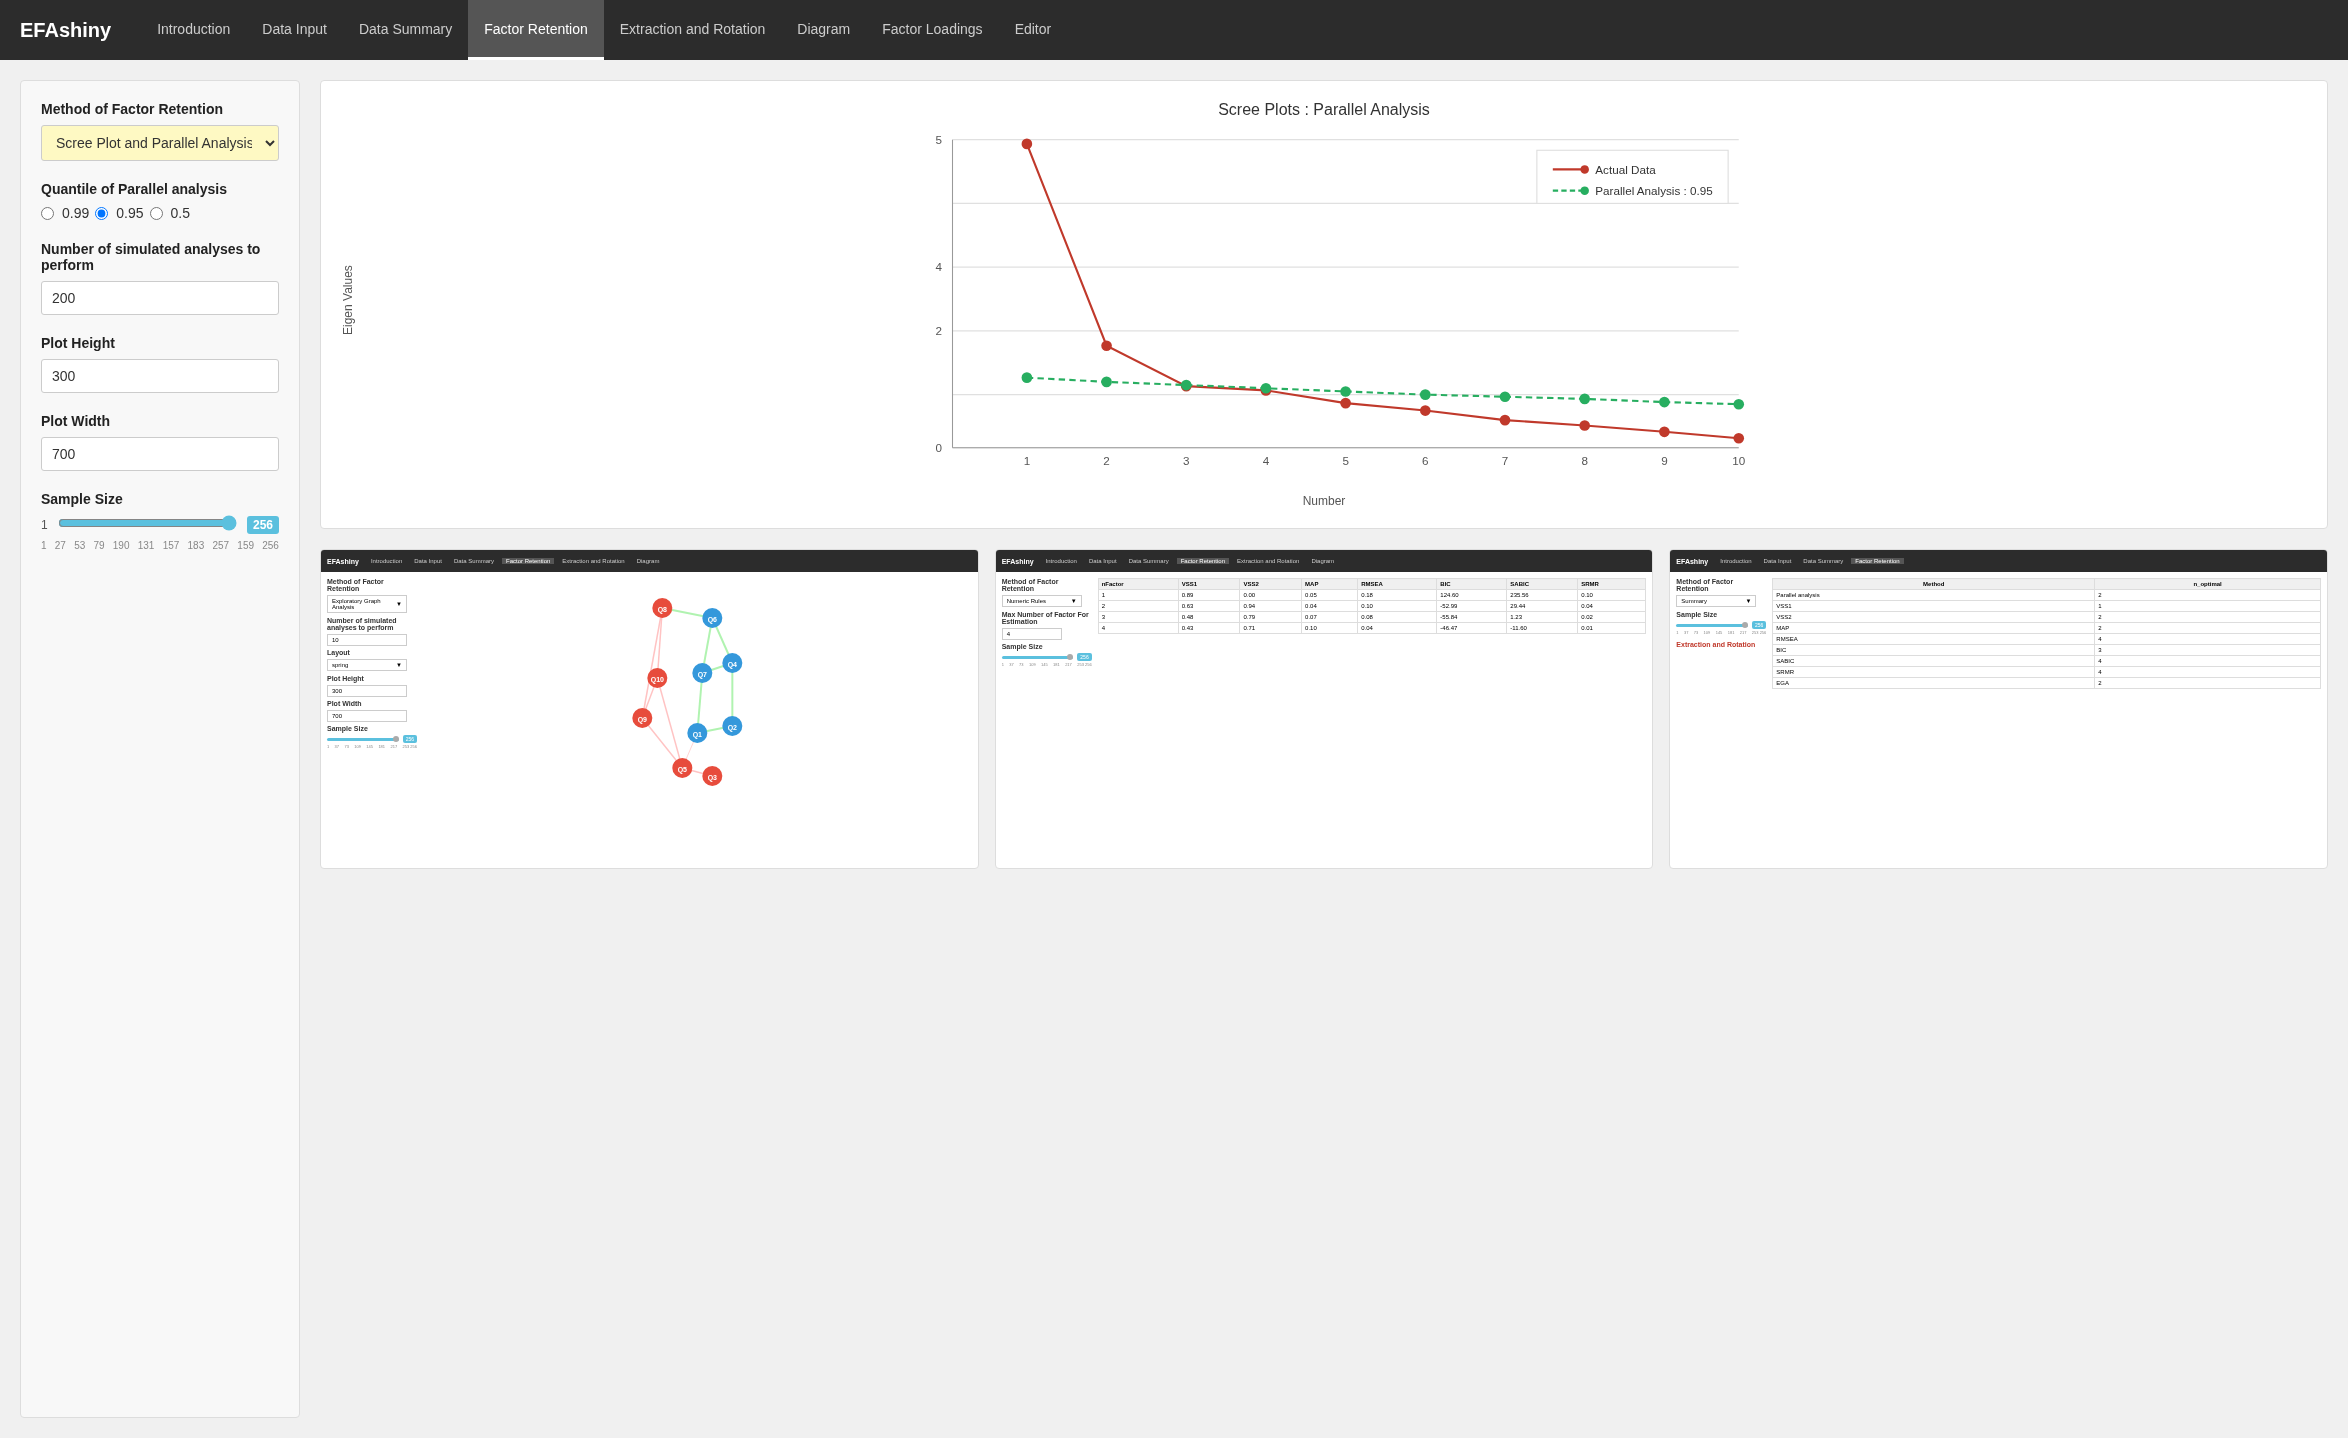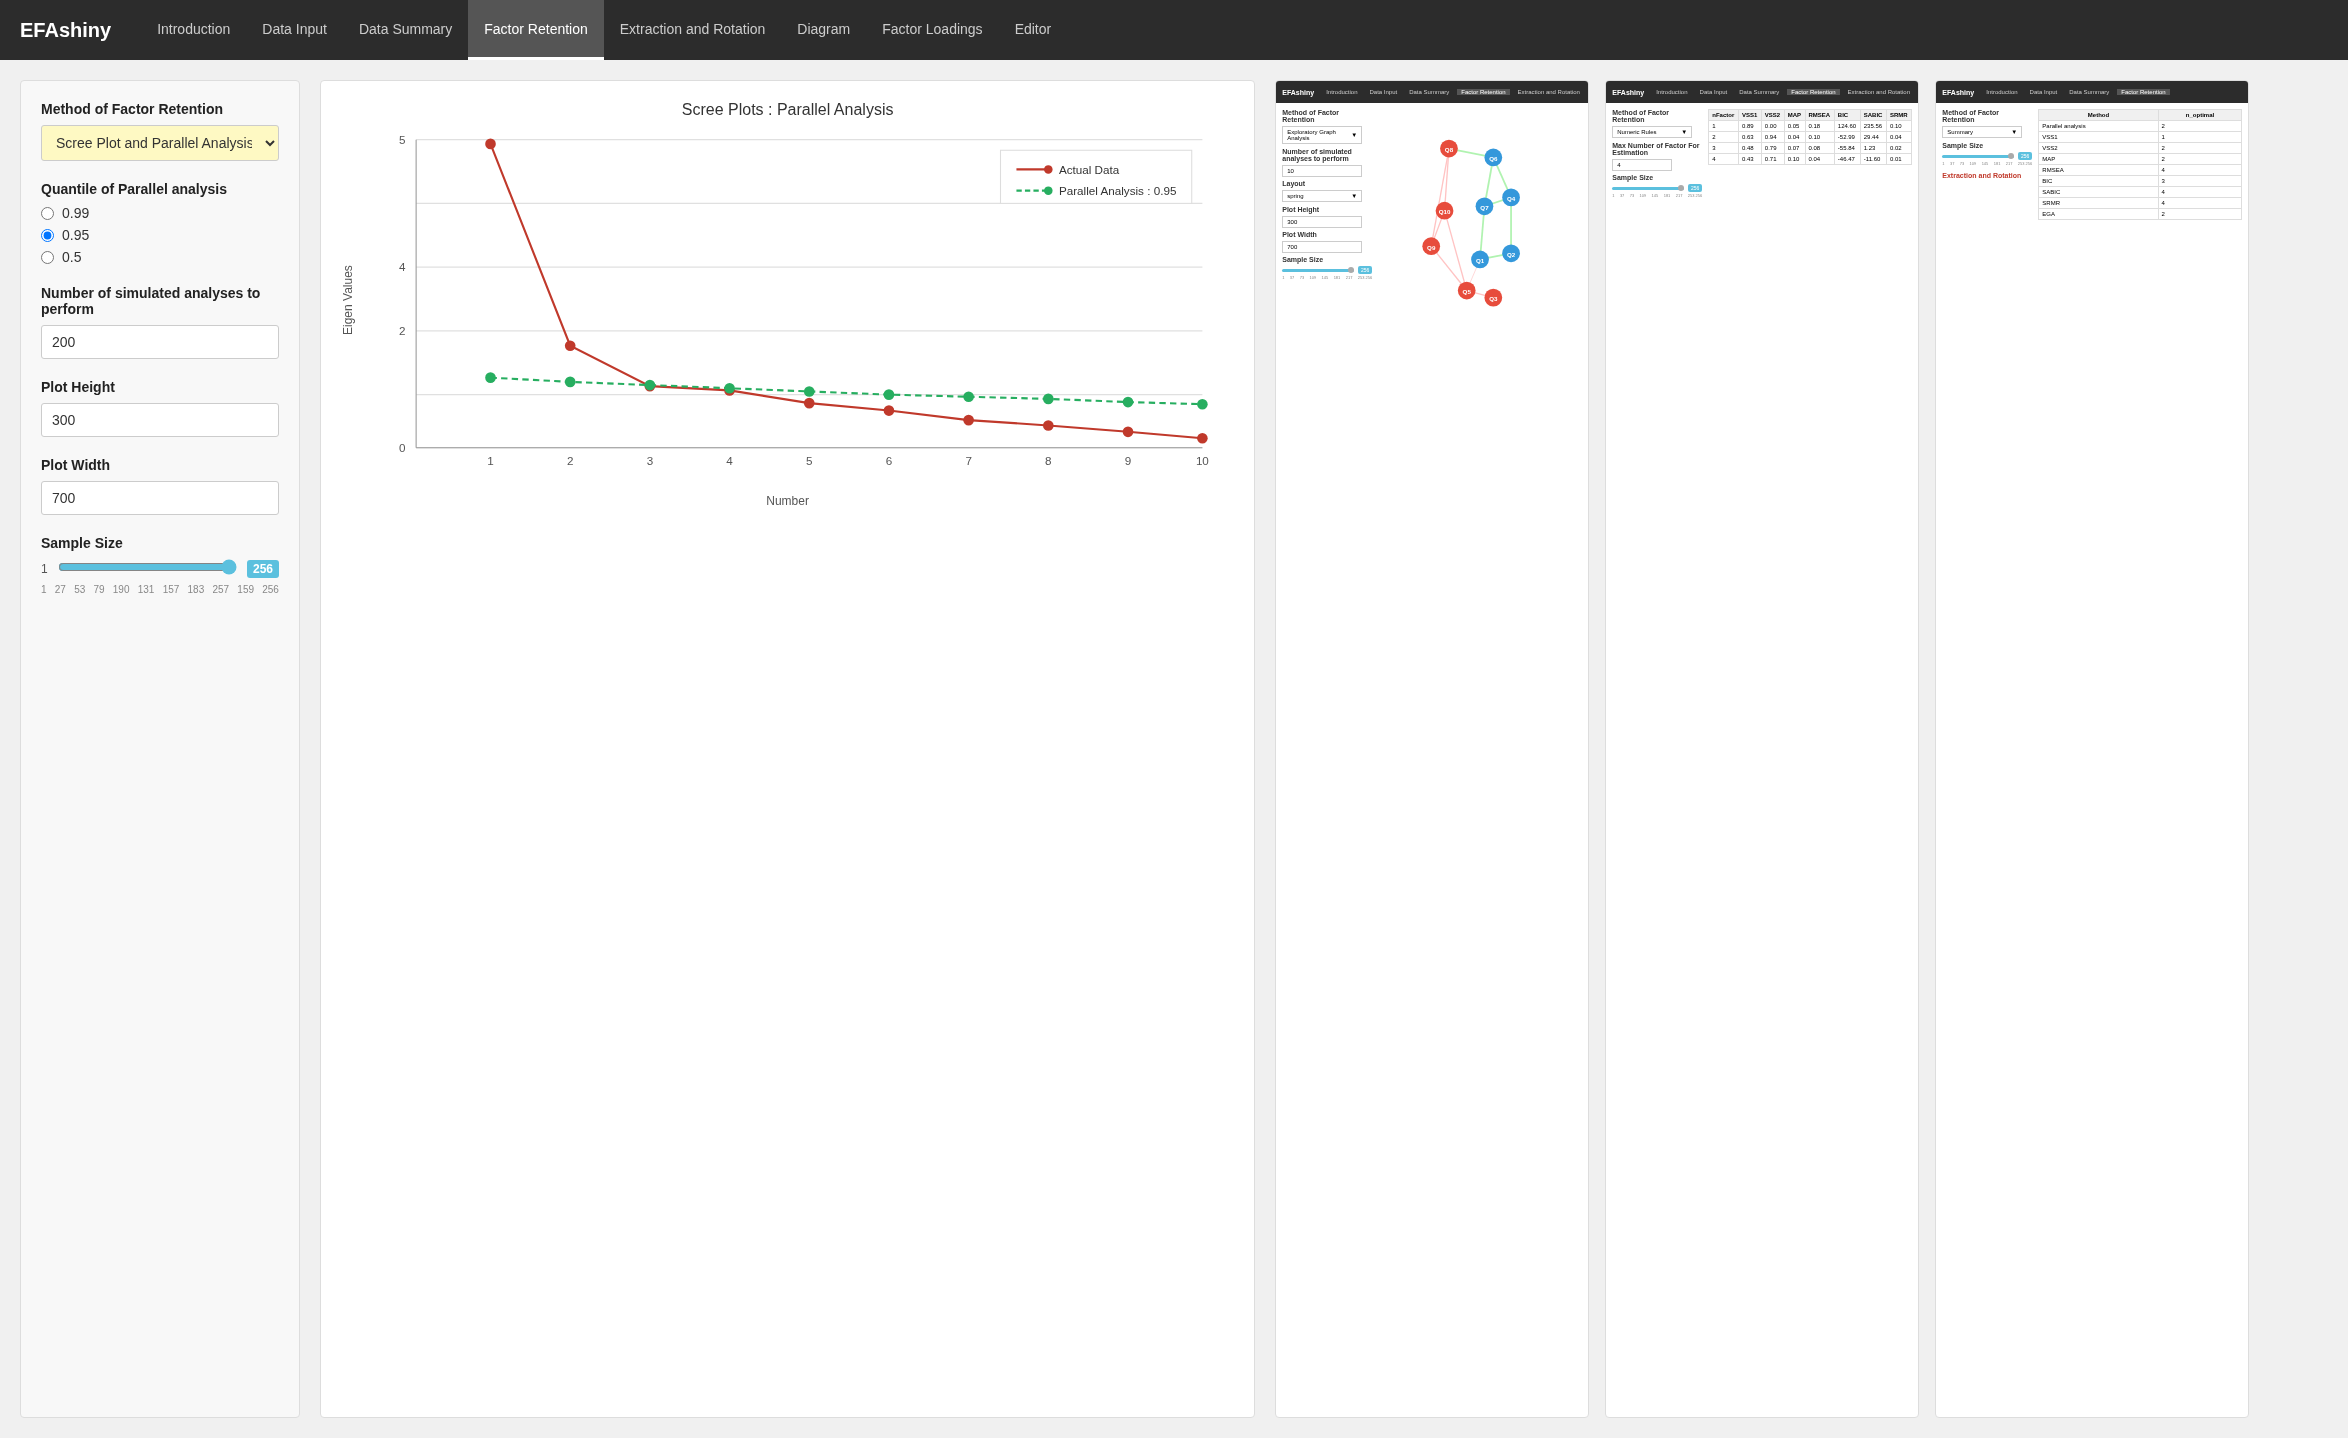--- a/index.html
+++ b/index.html
@@ -67,21 +67,21 @@
     }
     .panel-select {
       width: 100%;
       padding: 8px 10px;
       border: 1px solid #ccc;
       border-radius: 3px;
       background: #fef9c3;
       font-size: 14px;
       color: #333;
     }
-    .radio-group { display: flex; flex-direction: column; gap: 6px; }
+    .radio-group { display: flex; flex-direction: row; gap: 6px; }
     .radio-item {
       display: flex;
       align-items: center;
       gap: 8px;
       font-size: 14px;
       color: #333;
       cursor: pointer;
     }
     .radio-item input[type="radio"] { cursor: pointer; }
     .panel-input {
@@ -119,21 +119,21 @@
     }
     input[type="range"] {
       width: 100%;
       accent-color: #5bc0de;
     }
 
     
     .right-content {
       flex: 1;
       display: flex;
-      flex-direction: row;
+      flex-direction: column;
       gap: 20px;
     }
 
     
     .chart-card {
       background: #fff;
       border: 1px solid #ddd;
       border-radius: 4px;
       padding: 20px;
     }

